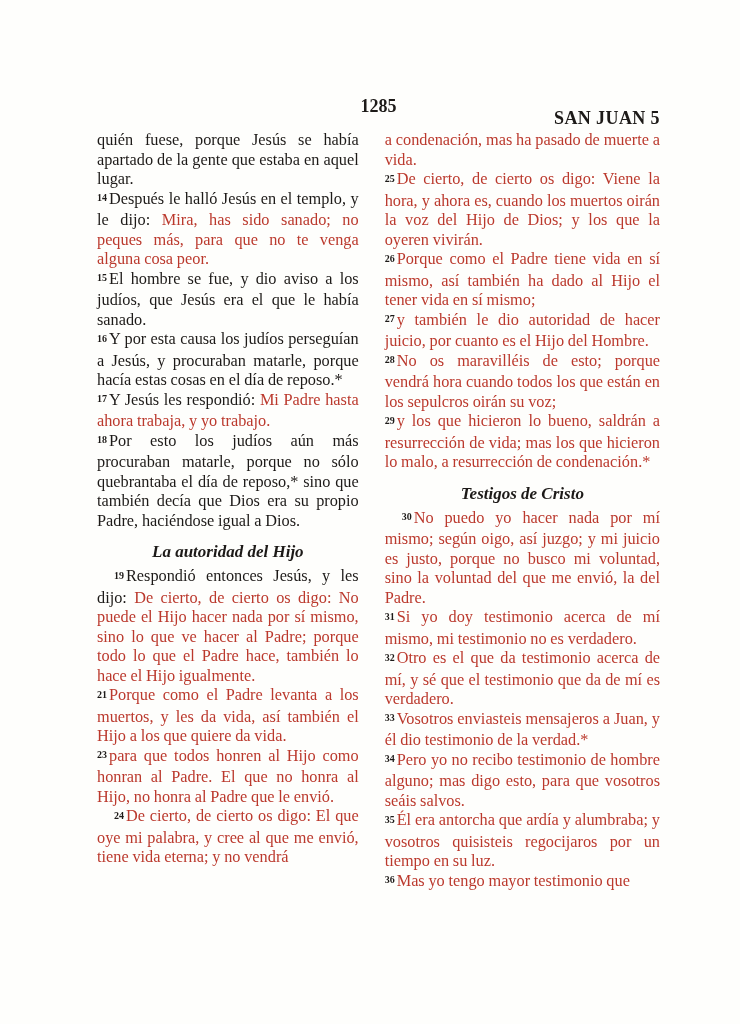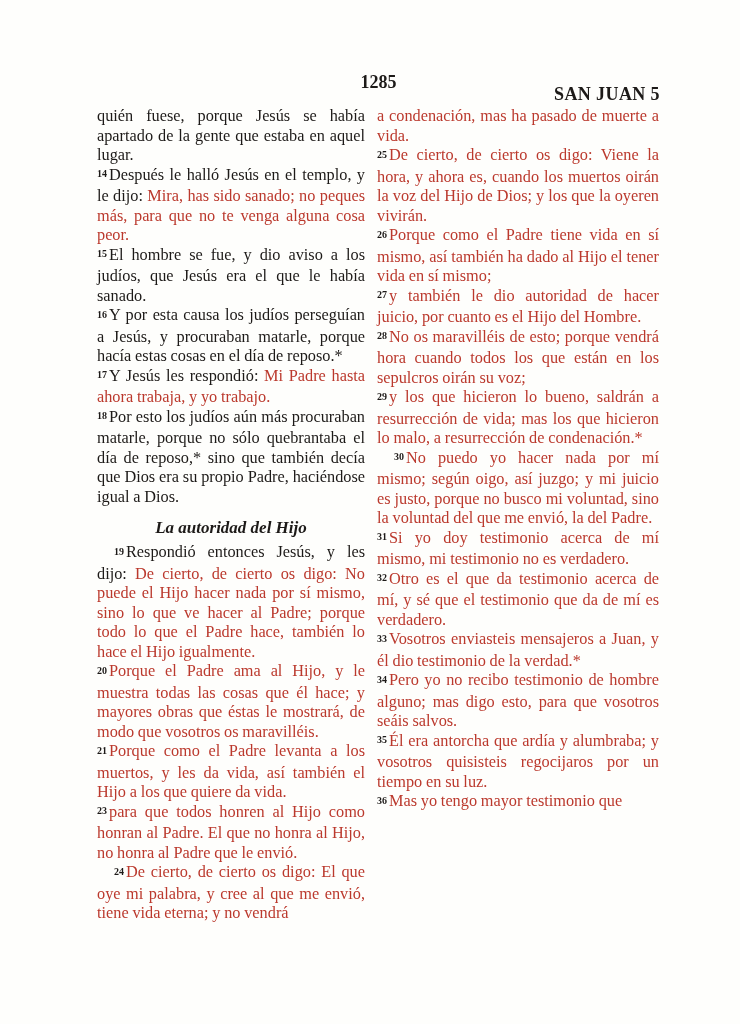--- a/index.html
+++ b/index.html
@@ -6,21 +6,21 @@
     margin: 0;
     padding: 0;
     background: #ffffff;
   }
   .page {
     position: relative;
     width: 740px;
     height: 1024px;
     box-sizing: border-box;
     background: var(--paper, #fefefc);
-    padding: 72px 80px 0 97px;
+    padding: 96px 80px 0 97px;
     font-family: "Liberation Serif", serif;
     color: var(--ink, #1d1a18);
     overflow: hidden;
   }
   .header {
     position: relative;
     height: 24px;
     margin-bottom: 10px;
     font-size: 18px;
     font-weight: bold;
@@ -31,21 +31,21 @@
     text-align: center;
   }
   .book {
     position: absolute;
     right: 0;
     top: 12px;
     letter-spacing: 0.4px;
   }
   .cols {
     display: flex;
-    gap: 12px;
+    gap: 26px;
   }
   .col-left  { width: 268px; }
   .col-right { width: 282px; }
   .para {
     margin: 0;
     font-size: 16.3px;
     line-height: 19.5px;
     text-align: justify;
     hyphens: auto;
     -webkit-hyphens: auto;
@@ -89,32 +89,32 @@
   <div class="cols">
     <div class="col col-left" id="col-left">
         <p class="para"><span class="ink">quién fuese, porque Jesús se había apartado de la gente que estaba en aquel lugar.</span></p>
         <p class="para"><span class="vnum">14</span><span class="ink">Después le halló Jesús en el templo, y le dijo: </span><span class="red">Mira, has sido sanado; no peques más, para que no te venga alguna cosa peor.</span></p>
         <p class="para"><span class="vnum">15</span><span class="ink">El hombre se fue, y dio aviso a los judíos, que Jesús era el que le había sanado.</span></p>
         <p class="para"><span class="vnum">16</span><span class="ink">Y por esta causa los judíos perseguían a Jesús, y procuraban matarle, porque hacía estas cosas en el día de reposo.*</span></p>
         <p class="para"><span class="vnum">17</span><span class="ink">Y Jesús les respondió: </span><span class="red">Mi Padre hasta ahora trabaja, y yo trabajo.</span></p>
         <p class="para"><span class="vnum">18</span><span class="ink">Por esto los judíos aún más procuraban matarle, porque no sólo quebrantaba el día de reposo,* sino que también decía que Dios era su propio Padre, haciéndose igual a Dios.</span></p>
         <div class="heading">La autoridad del Hijo</div>
         <p class="para indent"><span class="vnum">19</span><span class="ink">Respondió entonces Jesús, y les dijo: </span><span class="red">De cierto, de cierto os digo: No puede el Hijo hacer nada por sí mismo, sino lo que ve hacer al Padre; porque todo lo que el Padre hace, también lo hace el Hijo igualmente.</span></p>
-        <p class="para"><span class="vnum">20</span><span class="red">Porque el Padre ama al Hijo, y le muestra todas las cosas que él hace; y mayores obras que éstas le mostrará, de modo que vosotros os maravilléis.</span></p>
         <p class="para"><span class="vnum">21</span><span class="red">Porque como el Padre levanta a los muertos, y les da vida, así también el Hijo a los que quiere da vida.</span></p>
         <p class="para"><span class="vnum">23</span><span class="red">para que todos honren al Hijo como honran al Padre. El que no honra al Hijo, no honra al Padre que le envió.</span></p>
         <p class="para indent"><span class="vnum">24</span><span class="red">De cierto, de cierto os digo: El que oye mi palabra, y cree al que me envió, tiene vida eterna; y no vendrá</span></p>
       </div>
     <div class="col col-right" id="col-right">
         <p class="para"><span class="red">a condenación, mas ha pasado de muerte a vida.</span></p>
         <p class="para"><span class="vnum">25</span><span class="red">De cierto, de cierto os digo: Viene la hora, y ahora es, cuando los muertos oirán la voz del Hijo de Dios; y los que la oyeren vivirán.</span></p>
         <p class="para"><span class="vnum">26</span><span class="red">Porque como el Padre tiene vida en sí mismo, así también ha dado al Hijo el tener vida en sí mismo;</span></p>
         <p class="para"><span class="vnum">27</span><span class="red">y también le dio autoridad de hacer juicio, por cuanto es el Hijo del Hombre.</span></p>
         <p class="para"><span class="vnum">28</span><span class="red">No os maravilléis de esto; porque vendrá hora cuando todos los que están en los sepulcros oirán su voz;</span></p>
         <p class="para"><span class="vnum">29</span><span class="red">y los que hicieron lo bueno, saldrán a resurrección de vida; mas los que hicieron lo malo, a resurrección de condenación.*</span></p>
+        <div class="heading">Testigos de Cristo</div>
         <p class="para indent"><span class="vnum">30</span><span class="red">No puedo yo hacer nada por mí mismo; según oigo, así juzgo; y mi juicio es justo, porque no busco mi voluntad, sino la voluntad del que me envió, la del Padre.</span></p>
         <p class="para"><span class="vnum">31</span><span class="red">Si yo doy testimonio acerca de mí mismo, mi testimonio no es verdadero.</span></p>
         <p class="para"><span class="vnum">32</span><span class="red">Otro es el que da testimonio acerca de mí, y sé que el testimonio que da de mí es verdadero.</span></p>
         <p class="para"><span class="vnum">33</span><span class="red">Vosotros enviasteis mensajeros a Juan, y él dio testimonio de la verdad.*</span></p>
         <p class="para"><span class="vnum">34</span><span class="red">Pero yo no recibo testimonio de hombre alguno; mas digo esto, para que vosotros seáis salvos.</span></p>
         <p class="para"><span class="vnum">35</span><span class="red">Él era antorcha que ardía y alumbraba; y vosotros quisisteis regocijaros por un tiempo en su luz.</span></p>
         <p class="para"><span class="vnum">36</span><span class="red">Mas yo tengo mayor testimonio que</span></p>
         <div class="footnotes">
         </div>
       </div>

